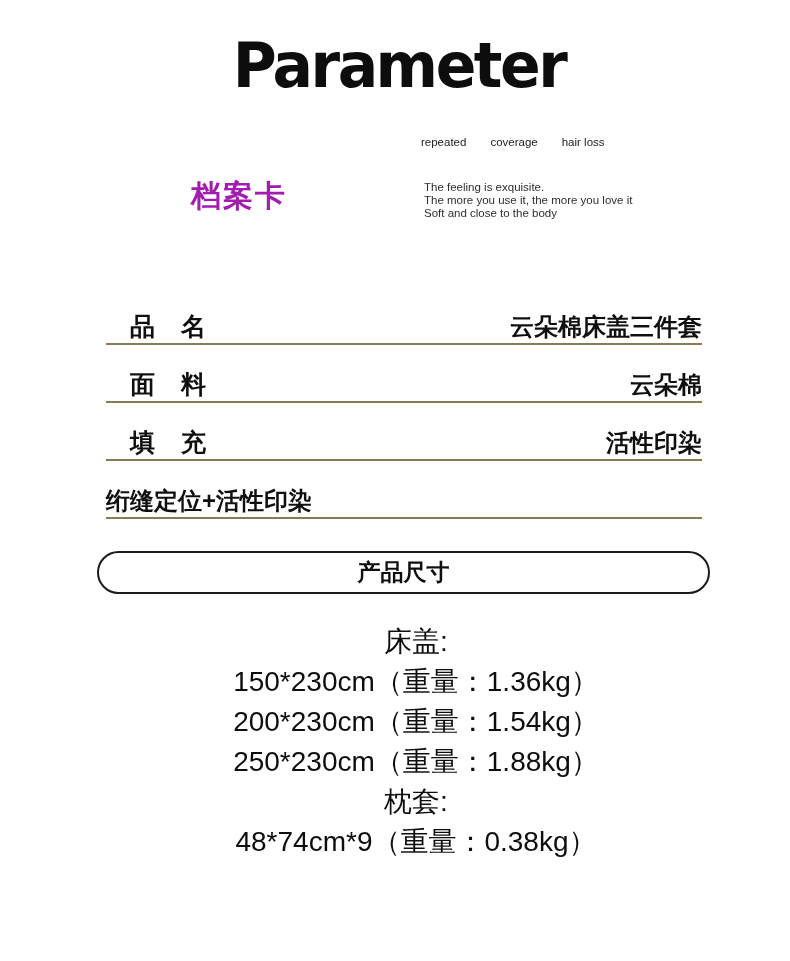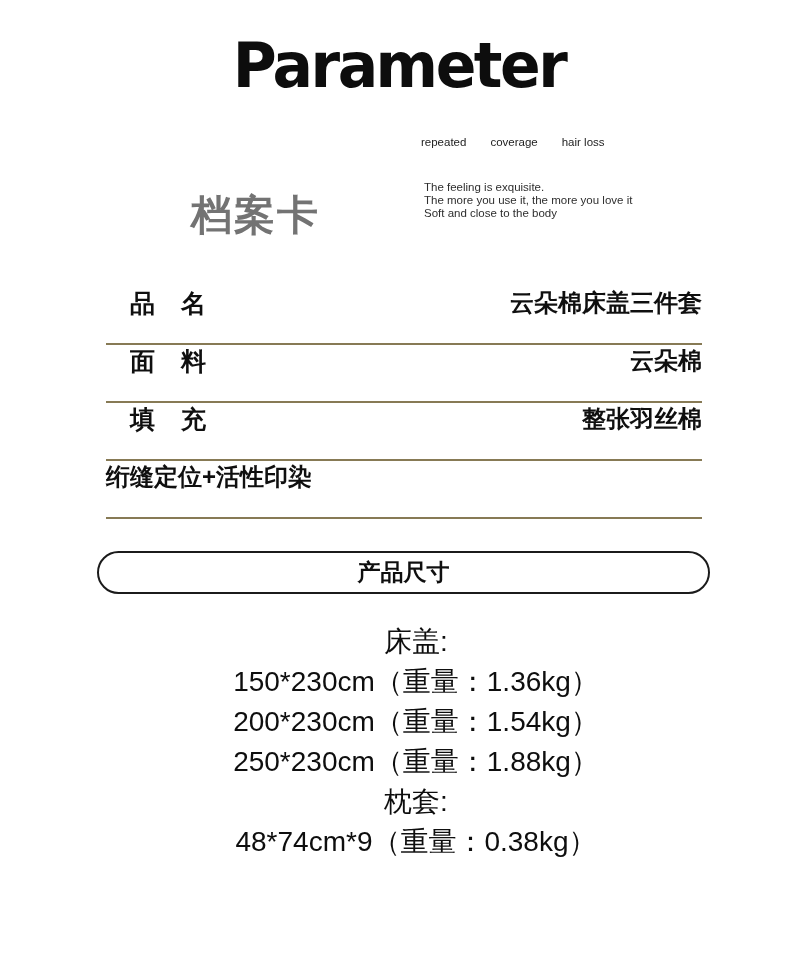--- a/index.html
+++ b/index.html
@@ -36,26 +36,25 @@
     display: flex;
     gap: 24px;
     font-size: 11.5px;
     color: #222222;
   }
 
   .card-title {
     position: absolute;
     top: 176px;
     left: 191px;
-    font-size: 41px;
+    font-size: 30px;
     font-weight: 900;
-    color: #737373;
+    color: #a21caf;
     letter-spacing: 2px;
     white-space: nowrap;
-    margin-top: 12px;
   }
 
   .tagline {
     position: absolute;
     top: 181px;
     left: 424px;
     font-size: 11.5px;
     line-height: 12.8px;
     color: #2e2e2e;
   }
@@ -64,21 +63,21 @@
     position: absolute;
     top: 287px;
     left: 106px;
     width: 596px;
   }
   .spec-row {
     box-sizing: border-box;
     height: 58px;
     display: flex;
     justify-content: space-between;
-    align-items: flex-start;
+    align-items: flex-end;
     border-bottom: 2px solid #877a55;
   }
   .spec-label {
     margin-left: 24px;
     font-size: 25px;
     font-weight: 700;
     letter-spacing: 26px;
     white-space: nowrap;
     color: #0f0f0f;
   }
@@ -144,21 +143,21 @@
     <div class="spec-row">
       <span class="spec-label">品名</span>
       <span class="spec-value">云朵棉床盖三件套</span>
     </div>
     <div class="spec-row">
       <span class="spec-label">面料</span>
       <span class="spec-value">云朵棉</span>
     </div>
     <div class="spec-row">
       <span class="spec-label">填充</span>
-      <span class="spec-value">整张羽丝棉</span>
+      <span class="spec-value">活性印染</span>
     </div>
     <div class="spec-row">
       <span class="spec-value">绗缝定位+活性印染</span>
     </div>
   </div>
 
   <div class="size-pill">
     <span>产品尺寸</span>
   </div>
 

